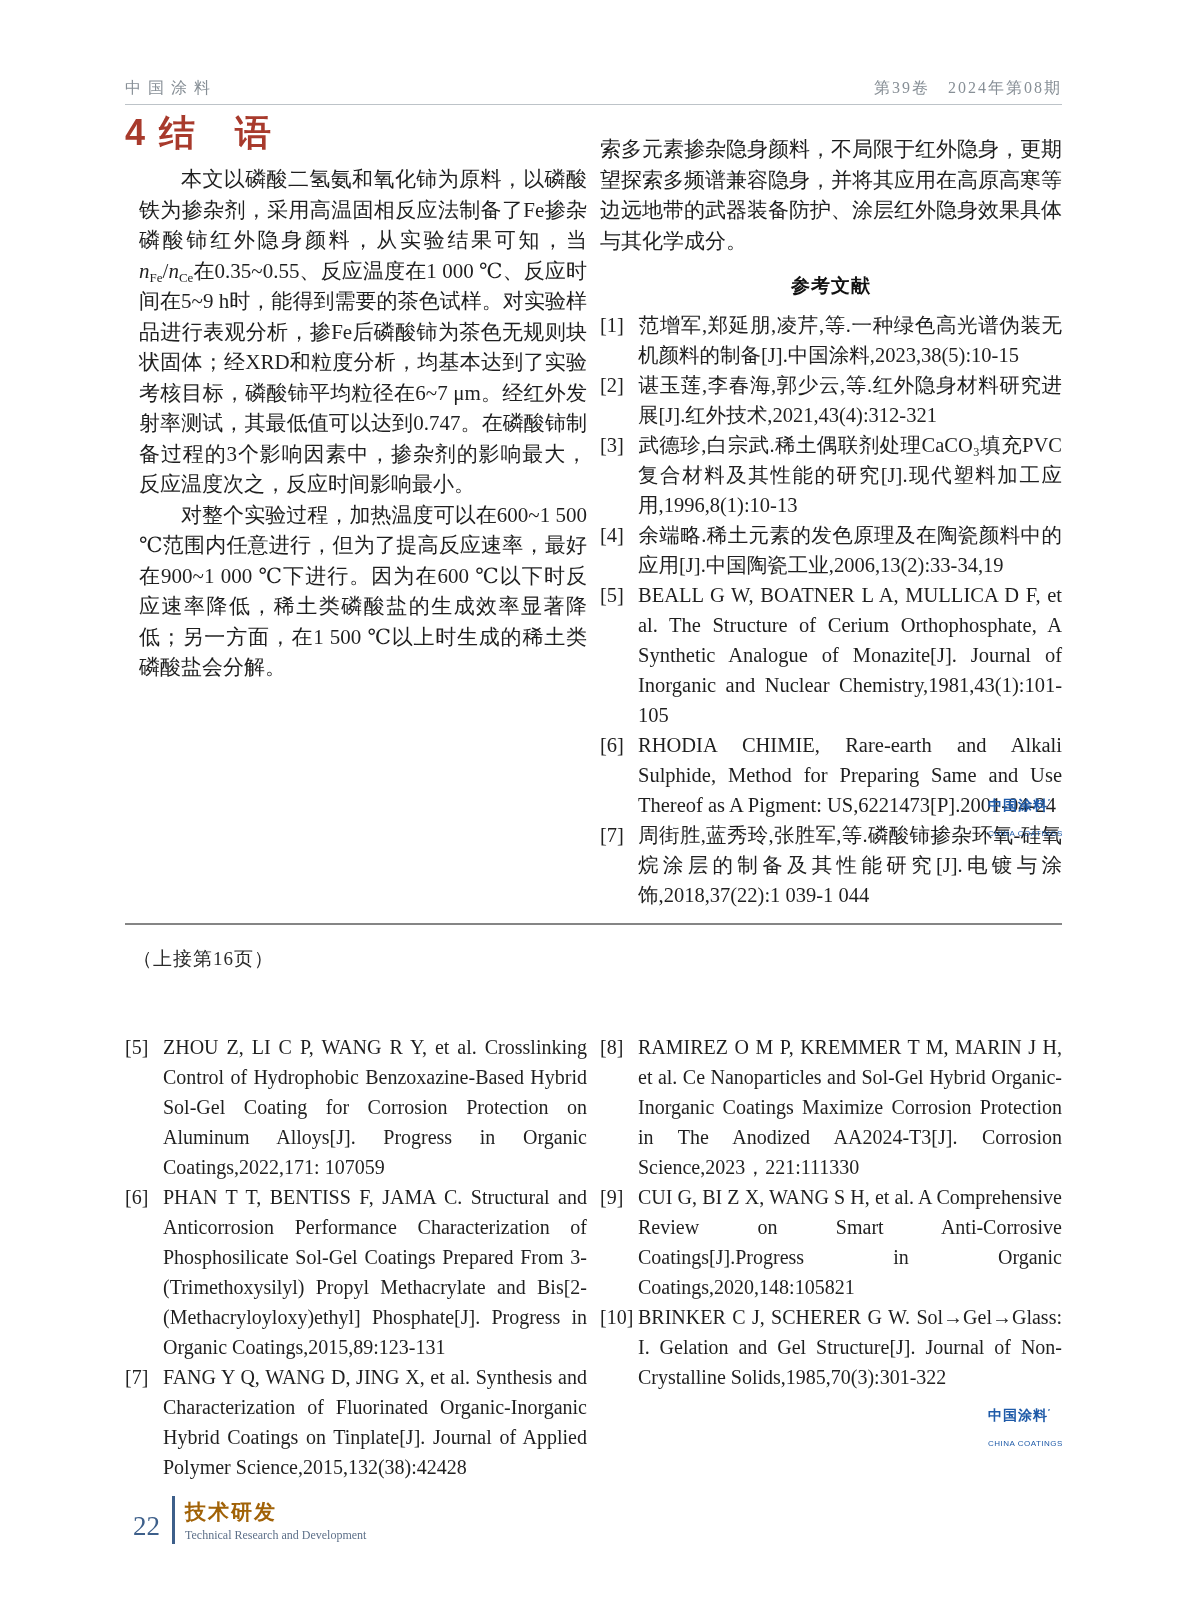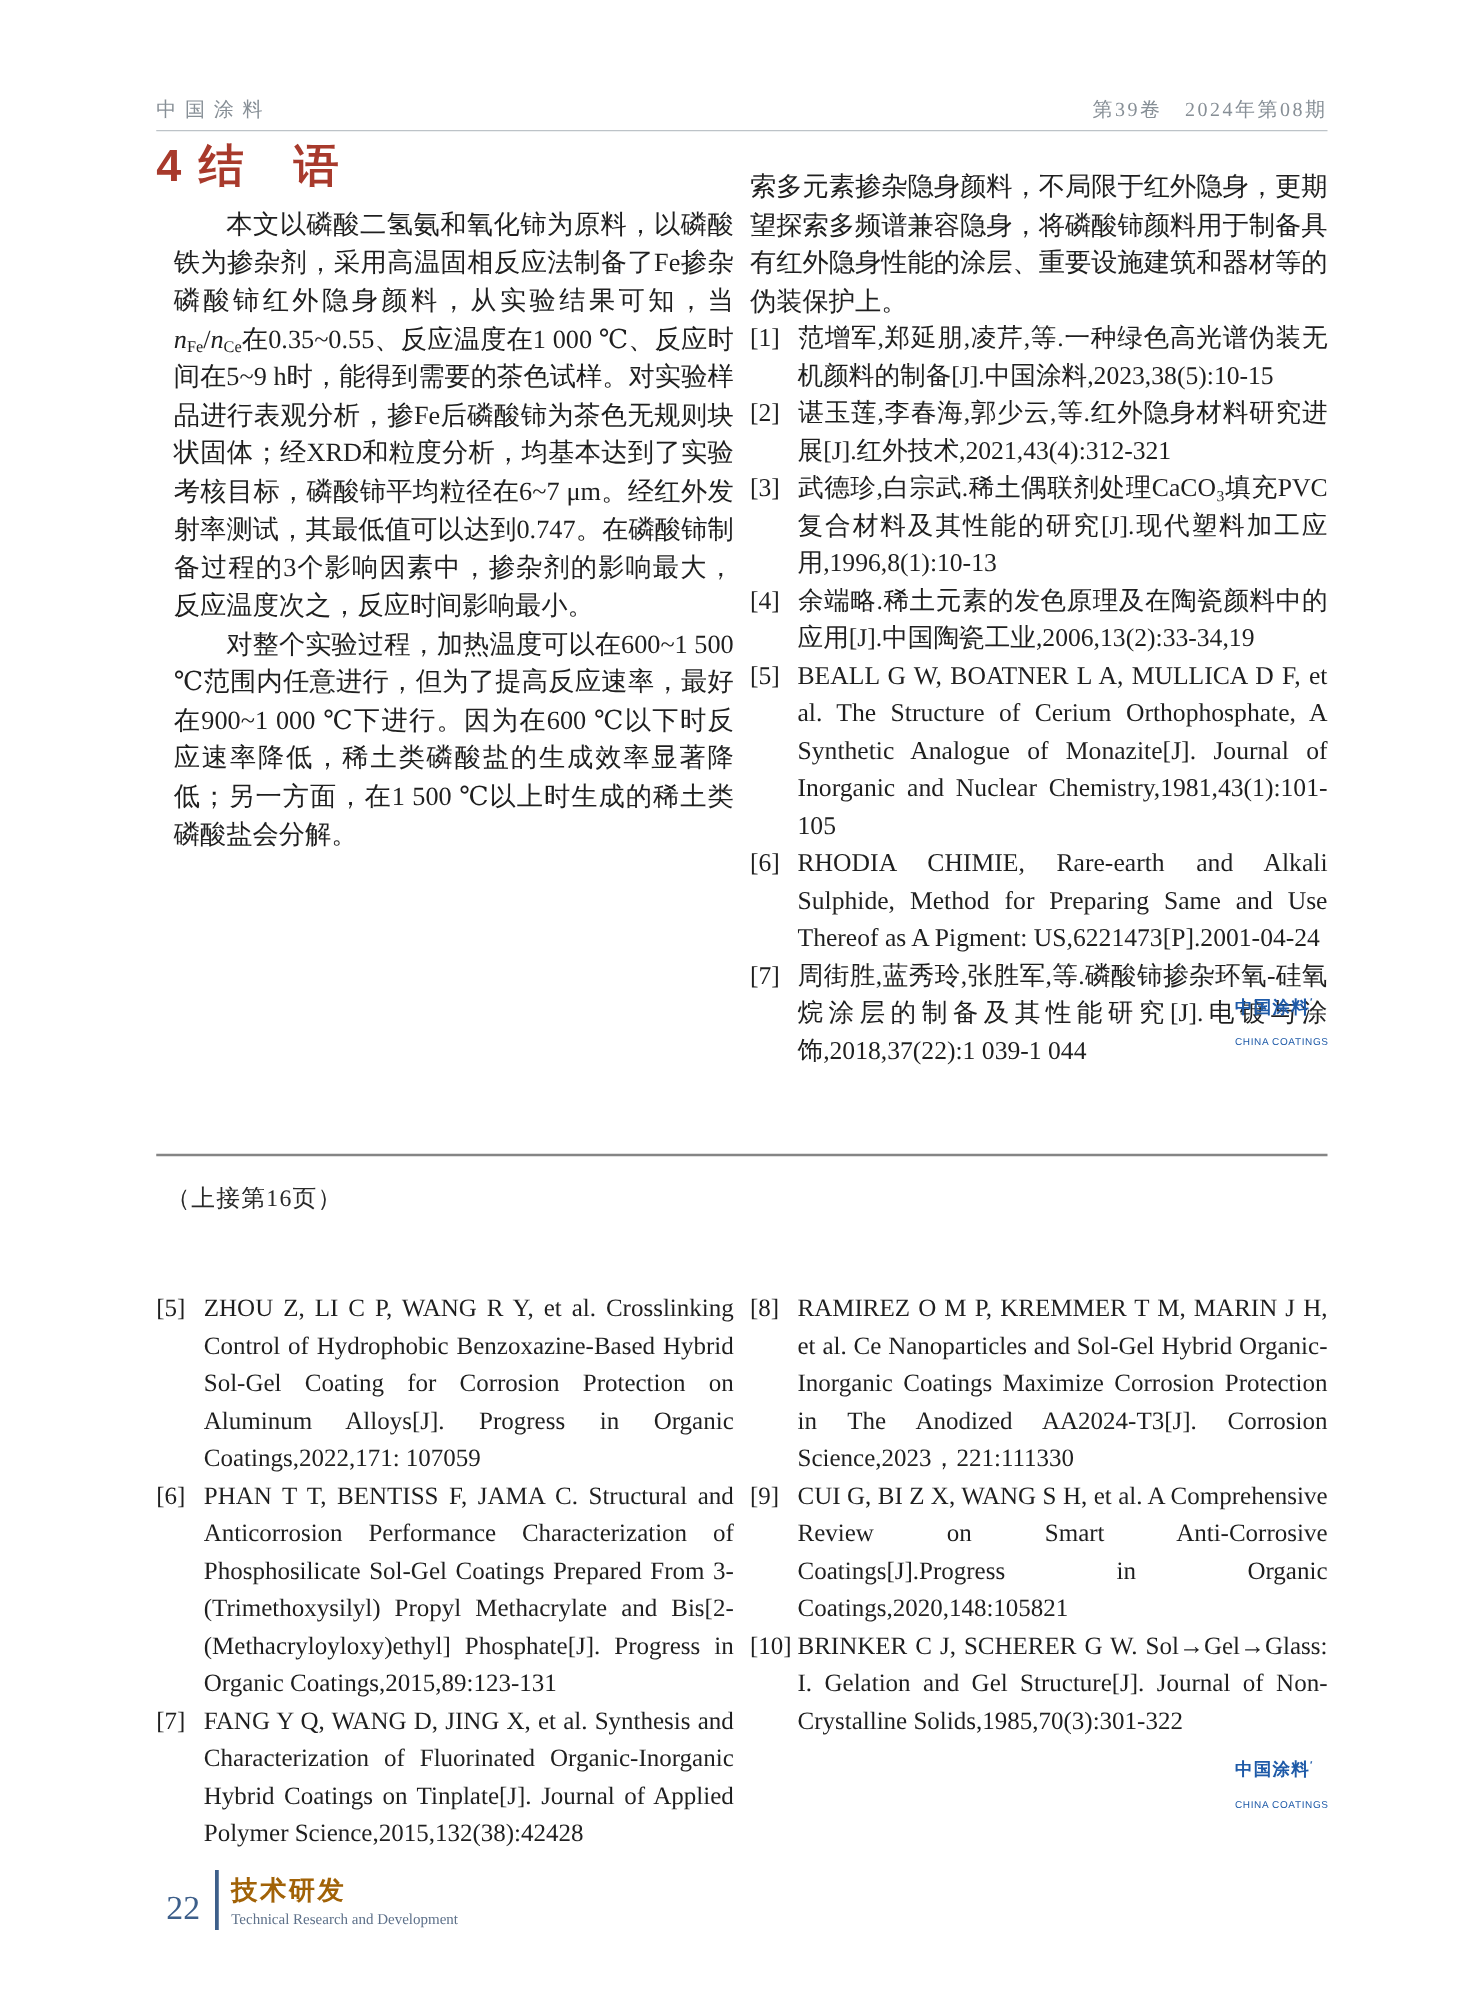--- a/index.html
+++ b/index.html
@@ -70,21 +70,22 @@
   </div>
   <div class="header-rule"></div>
 
   <section class="col col-left-top">
     <h2 class="sec-heading">4 结　语</h2>
     <p class="para indent"><span>本文以磷酸二氢氨和氧化铈为原料，以磷酸铁为掺杂剂，采用高温固相反应法制备了Fe掺杂磷酸铈红外隐身颜料，从实验结果可知，当</span><span class="var">n</span><sub>Fe</sub><span>/</span><span class="var">n</span><sub>Ce</sub><span>在0.35~0.55、反应温度在1 000 ℃、反应时间在5~9 h时，能得到需要的茶色试样。对实验样品进行表观分析，掺Fe后磷酸铈为茶色无规则块状固体；经XRD和粒度分析，均基本达到了实验考核目标，磷酸铈平均粒径在6~7 μm。经红外发射率测试，其最低值可以达到0.747。在磷酸铈制备过程的3个影响因素中，掺杂剂的影响最大，反应温度次之，反应时间影响最小。</span></p>
     <p class="para indent">对整个实验过程，加热温度可以在600~1 500 ℃范围内任意进行，但为了提高反应速率，最好在900~1 000 ℃下进行。因为在600 ℃以下时反应速率降低，稀土类磷酸盐的生成效率显著降低；另一方面，在1 500 ℃以上时生成的稀土类磷酸盐会分解。</p>
   </section>
 
   <section class="col col-right-top">
-    <p class="para">索多元素掺杂隐身颜料，不局限于红外隐身，更期望探索多频谱兼容隐身，将磷酸铈颜料用于制备具有红外隐身性能的涂层、重要设施建筑和器材等的伪装保护上。</p>
+    <p class="para">索多元素掺杂隐身颜料，不局限于红外隐身，更期望探索多频谱兼容隐身，并将其应用在高原高寒等边远地带的武器装备防护、涂层红外隐身效果具体与其化学成分。</p>
+    <h3 class="ref-heading">参考文献</h3>
     <div class="ref-list">
       <div class="ref-item"><span class="ref-label">[1]</span><span>范增军,郑延朋,凌芹,等.一种绿色高光谱伪装无机颜料的制备[J].中国涂料,2023,38(5):10-15</span></div>
       <div class="ref-item"><span class="ref-label">[2]</span><span>谌玉莲,李春海,郭少云,等.红外隐身材料研究进展[J].红外技术,2021,43(4):312-321</span></div>
       <div class="ref-item"><span class="ref-label">[3]</span><span>武德珍,白宗武.稀土偶联剂处理CaCO₃填充PVC复合材料及其性能的研究[J].现代塑料加工应用,1996,8(1):10-13</span></div>
       <div class="ref-item"><span class="ref-label">[4]</span><span>余端略.稀土元素的发色原理及在陶瓷颜料中的应用[J].中国陶瓷工业,2006,13(2):33-34,19</span></div>
       <div class="ref-item"><span class="ref-label">[5]</span><span>BEALL G W, BOATNER L A, MULLICA D F, et al. The Structure of Cerium Orthophosphate, A Synthetic Analogue of Monazite[J]. Journal of Inorganic and Nuclear Chemistry,1981,43(1):101-105</span></div>
       <div class="ref-item"><span class="ref-label">[6]</span><span>RHODIA CHIMIE, Rare-earth and Alkali Sulphide, Method for Preparing Same and Use Thereof as A Pigment: US,6221473[P].2001-04-24</span></div>
       <div class="ref-item"><span class="ref-label">[7]</span><span>周街胜,蓝秀玲,张胜军,等.磷酸铈掺杂环氧-硅氧烷涂层的制备及其性能研究[J].电镀与涂饰,2018,37(22):1 039-1 044</span></div>
     </div>
   </section>

